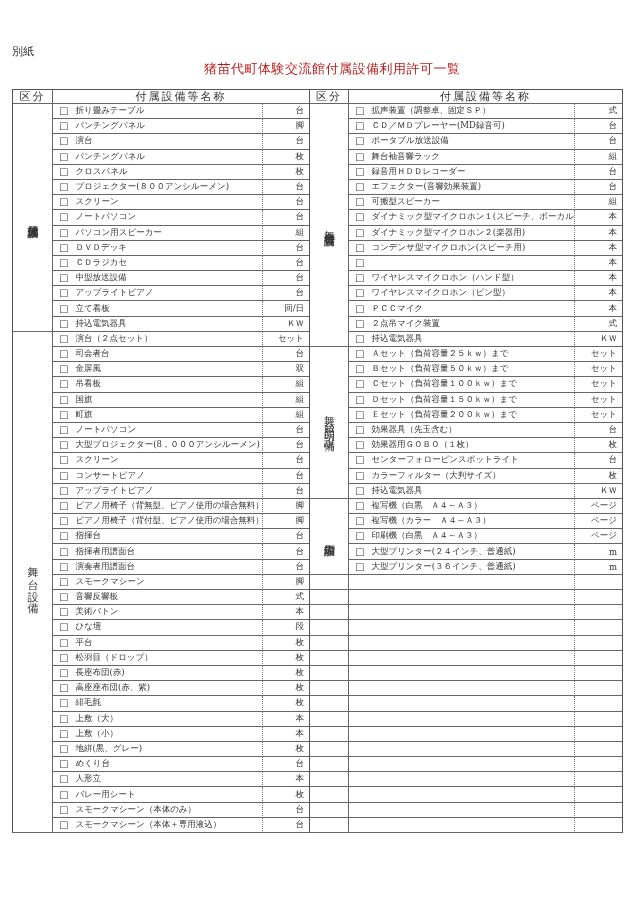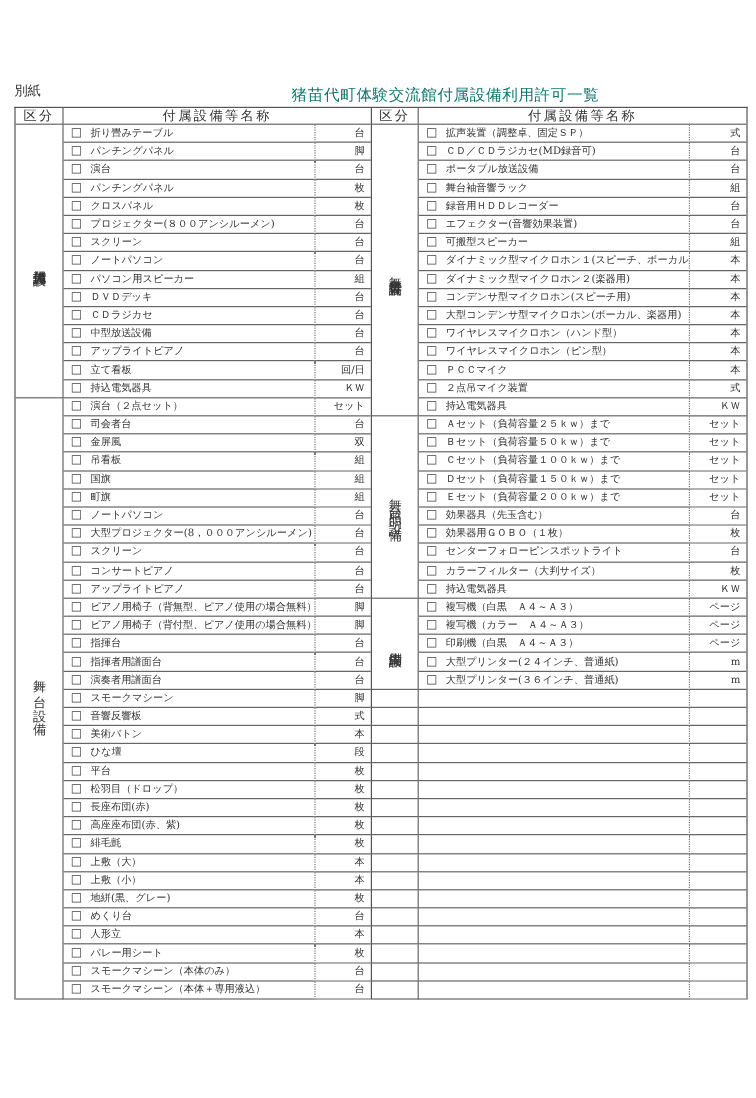--- a/index.html
+++ b/index.html
@@ -1,21 +1,21 @@
 <!DOCTYPE html>
 <html><head>
 <meta charset="utf-8">
 <style>
   html, body { margin:0; padding:0; }
   body {
     width:630px; height:915px; background:#ffffff; position:relative; overflow:hidden;
     font-family: "DejaVu Serif", "Liberation Serif", serif; color:#333333;
   }
-  .annex { position:absolute; left:12px; top:68px; font-size:11px; color:#333; }
-  .doc-title { position:absolute; left:204px; top:70px; font-size:13px; letter-spacing:0.5px; color:#0f766e; white-space:nowrap;margin-left:39px; }
+  .annex { position:absolute; left:12px; top:44px; font-size:11px; color:#333; }
+  .doc-title { position:absolute; left:204px; top:60px; font-size:13px; letter-spacing:0.5px; color:#b91c1c; white-space:nowrap; }
   .table {
     position:absolute; left:12px; top:89px; display:flex;
     border-top:1px solid #555; border-left:1px solid #555; border-right:1px solid #555;
   }
   .half { display:grid; grid-template-rows: 14px repeat(48, 15.2px); }
   .half.left { grid-template-columns: 40px 209px 47px; border-right:1px solid #555; }
   .half.right { grid-template-columns: 39px 225px 48px; }
   .cell {
     box-sizing:border-box; border-bottom:1px solid #666; overflow:hidden;
     display:flex; align-items:center; white-space:nowrap;
@@ -299,21 +299,21 @@
   <div class="cell cat-cell cat-right0" style="grid-area: 2 / 1 / span 16;">
         <span class="cat-label">舞台音響設備</span>
       </div>
       <div class="cell name-cell" style="grid-area: 2 / 2;">
         <span class="chk">□</span>
         <span class="item-name">拡声装置（調整卓、固定ＳＰ）</span>
       </div>
       <div class="cell unit-cell" style="grid-area: 2 / 3;">式</div>
       <div class="cell name-cell" style="grid-area: 3 / 2;">
         <span class="chk">□</span>
-        <span class="item-name">ＣＤ／ＣＤラジカセ(MD録音可)</span>
+        <span class="item-name">ＣＤ／ＭＤプレーヤー(MD録音可)</span>
       </div>
       <div class="cell unit-cell" style="grid-area: 3 / 3;">台</div>
       <div class="cell name-cell" style="grid-area: 4 / 2;">
         <span class="chk">□</span>
         <span class="item-name">ポータブル放送設備</span>
       </div>
       <div class="cell unit-cell" style="grid-area: 4 / 3;">台</div>
       <div class="cell name-cell" style="grid-area: 5 / 2;">
         <span class="chk">□</span>
         <span class="item-name">舞台袖音響ラック</span>
@@ -344,21 +344,20 @@
         <span class="item-name">ダイナミック型マイクロホン２(楽器用)</span>
       </div>
       <div class="cell unit-cell" style="grid-area: 10 / 3;">本</div>
       <div class="cell name-cell" style="grid-area: 11 / 2;">
         <span class="chk">□</span>
         <span class="item-name">コンデンサ型マイクロホン(スピーチ用)</span>
       </div>
       <div class="cell unit-cell" style="grid-area: 11 / 3;">本</div>
       <div class="cell name-cell" style="grid-area: 12 / 2;">
         <span class="chk">□</span>
-        <span class="item-name">大型コンデンサ型マイクロホン(ボーカル、楽器用)</span>
       </div>
       <div class="cell unit-cell" style="grid-area: 12 / 3;">本</div>
       <div class="cell name-cell" style="grid-area: 13 / 2;">
         <span class="chk">□</span>
         <span class="item-name">ワイヤレスマイクロホン（ハンド型）</span>
       </div>
       <div class="cell unit-cell" style="grid-area: 13 / 3;">本</div>
       <div class="cell name-cell" style="grid-area: 14 / 2;">
         <span class="chk">□</span>
         <span class="item-name">ワイヤレスマイクロホン（ピン型）</span>

